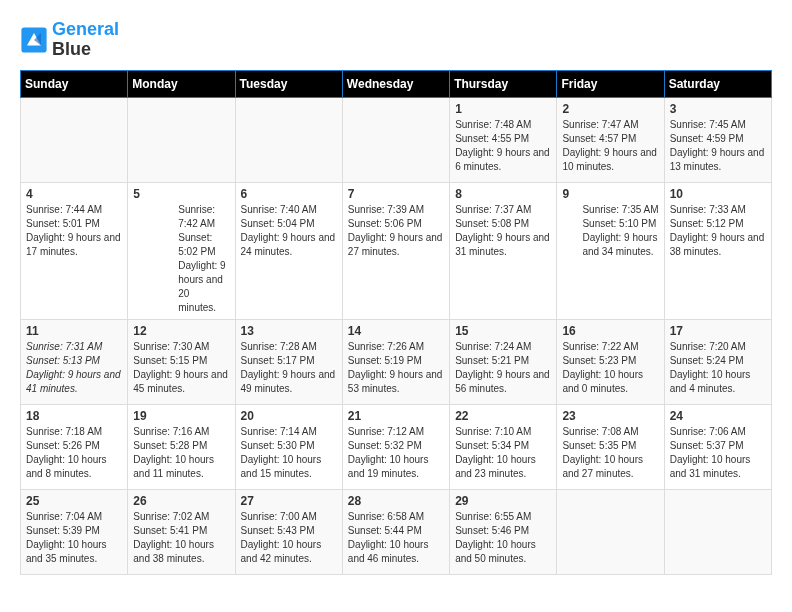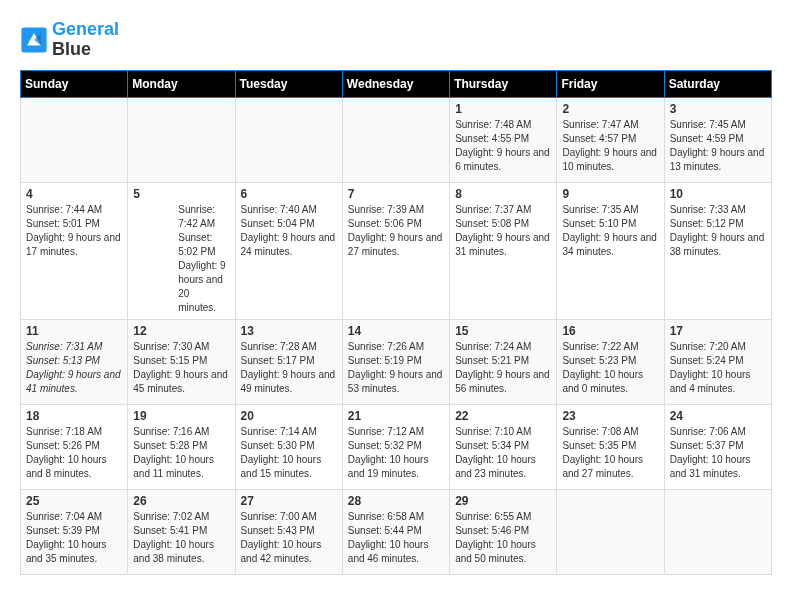--- a/index.html
+++ b/index.html
@@ -168,21 +168,21 @@
 Daylight: 9 hours and 27 minutes.</div>
         </td>
         <td>
           <span class="day-number">8</span>
           <div class="day-info" style="white-space: pre-line;">Sunrise: 7:37 AM
 Sunset: 5:08 PM
 Daylight: 9 hours and 31 minutes.</div>
         </td>
         <td>
           <span class="day-number">9</span>
-          <div class="day-info" style="white-space: pre-line;">Sunrise: 7:35 AM
+          <div class="day-info" style="white-space: pre-line; margin-left: 20px;">Sunrise: 7:35 AM
 Sunset: 5:10 PM
 Daylight: 9 hours and 34 minutes.</div>
         </td>
         <td>
           <span class="day-number">10</span>
           <div class="day-info" style="white-space: pre-line;">Sunrise: 7:33 AM
 Sunset: 5:12 PM
 Daylight: 9 hours and 38 minutes.</div>
         </td>
       </tr>

